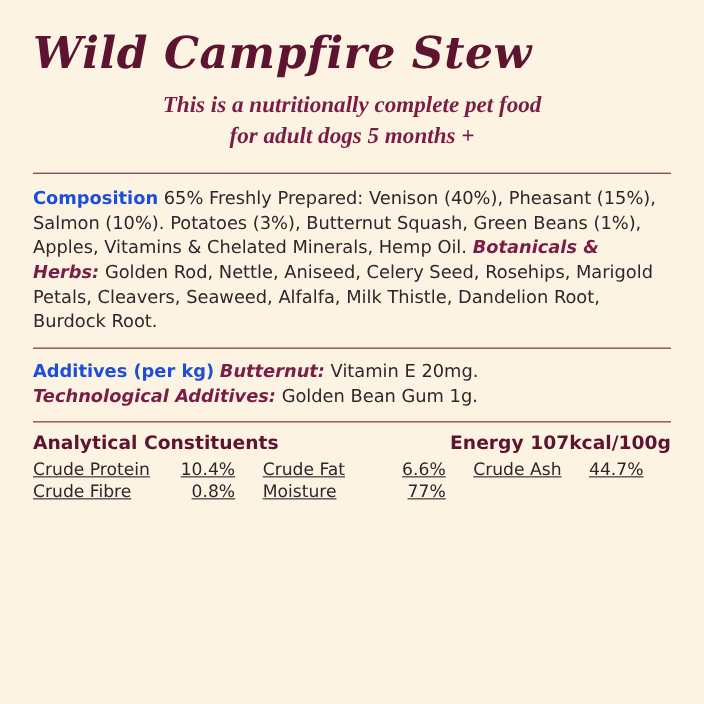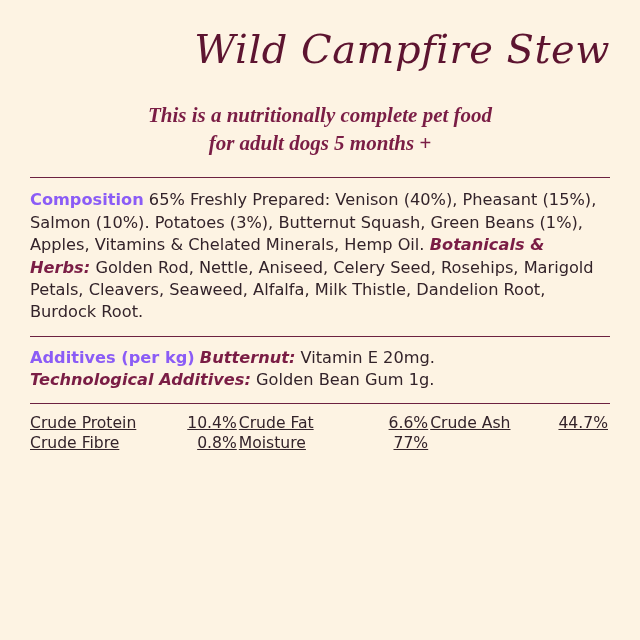--- a/index.html
+++ b/index.html
@@ -15,28 +15,28 @@
     overflow: hidden;
   }
   .label {
     width: 640px;
     height: 640px;
     box-sizing: border-box;
     padding: 26px 30px 10px 30px;
     position: relative;
   }
   .title {
-    text-align: right;
+    text-align: left;
     font-family: "DejaVu Serif", serif;
     font-style: italic;
-    font-weight: normal;
+    font-weight: bold;
     font-size: 40px;
     letter-spacing: 0.5px;
     color: #5d1430;
-    margin: 2px 0 32px 0;
+    margin: 2px 0 12px 0;
     line-height: 1.05;
   }
   .subtitle {
     text-align: center;
     font-family: Liberation Serif, serif;
     font-style: italic;
     font-weight: bold;
     font-size: 21px;
     color: #7a1d45;
     line-height: 1.32;
@@ -51,21 +51,21 @@
     font-size: 16.2px;
     line-height: 1.38;
     color: #33232a;
   }
   .section p {
     margin: 0;
     text-align: left;
   }
   .hd {
     font-weight: bold;
-    color: #8b5cf6;
+    color: #1d4ed8;
   }
   .it {
     font-style: italic;
     font-weight: bold;
     color: #7a1d45;
   }
   .analytical-head {
     display: flex;
     justify-content: space-between;
     align-items: baseline;
@@ -82,21 +82,21 @@
   }
   table.analysis td {
     padding: 1px 0;
     vertical-align: top;
     white-space: nowrap;
   }
   .col-a { width: 36%; }
   .col-b { width: 33%; }
   .col-c { width: 31%; }
   .nm { padding-right: 8px; }
-  .vl { padding-right: 2px; }
+  .vl { padding-right: 25px; }
   .cell {
     display: flex;
     text-decoration: underline;
   }
   .cell .nm { flex: 0 0 auto; }
   .cell .vl { margin-left: auto; padding-left: 10px; }
   .composition-block { padding-top: 2px; }
   .additives-block { padding-top: 1px; }
 </style>
 </head>
@@ -131,20 +131,24 @@
       <span>Vitamin E 20mg.</span>
     </p>
     <p>
       <span class="it">Technological Additives:</span>
       <span>Golden Bean Gum 1g.</span>
     </p>
   </div>
 
   <hr class="rule">
 
+  <div class="analytical-head">
+    <span>Analytical Constituents</span>
+    <span>Energy 107kcal/100g</span>
+  </div>
 
   <table class="analysis">
     <tbody>
         <tr>
       <td class="col-a">
         <div class="cell">
           <span class="nm">Crude Protein</span>
           <span class="vl">10.4%</span>
         </div>
       </td>

